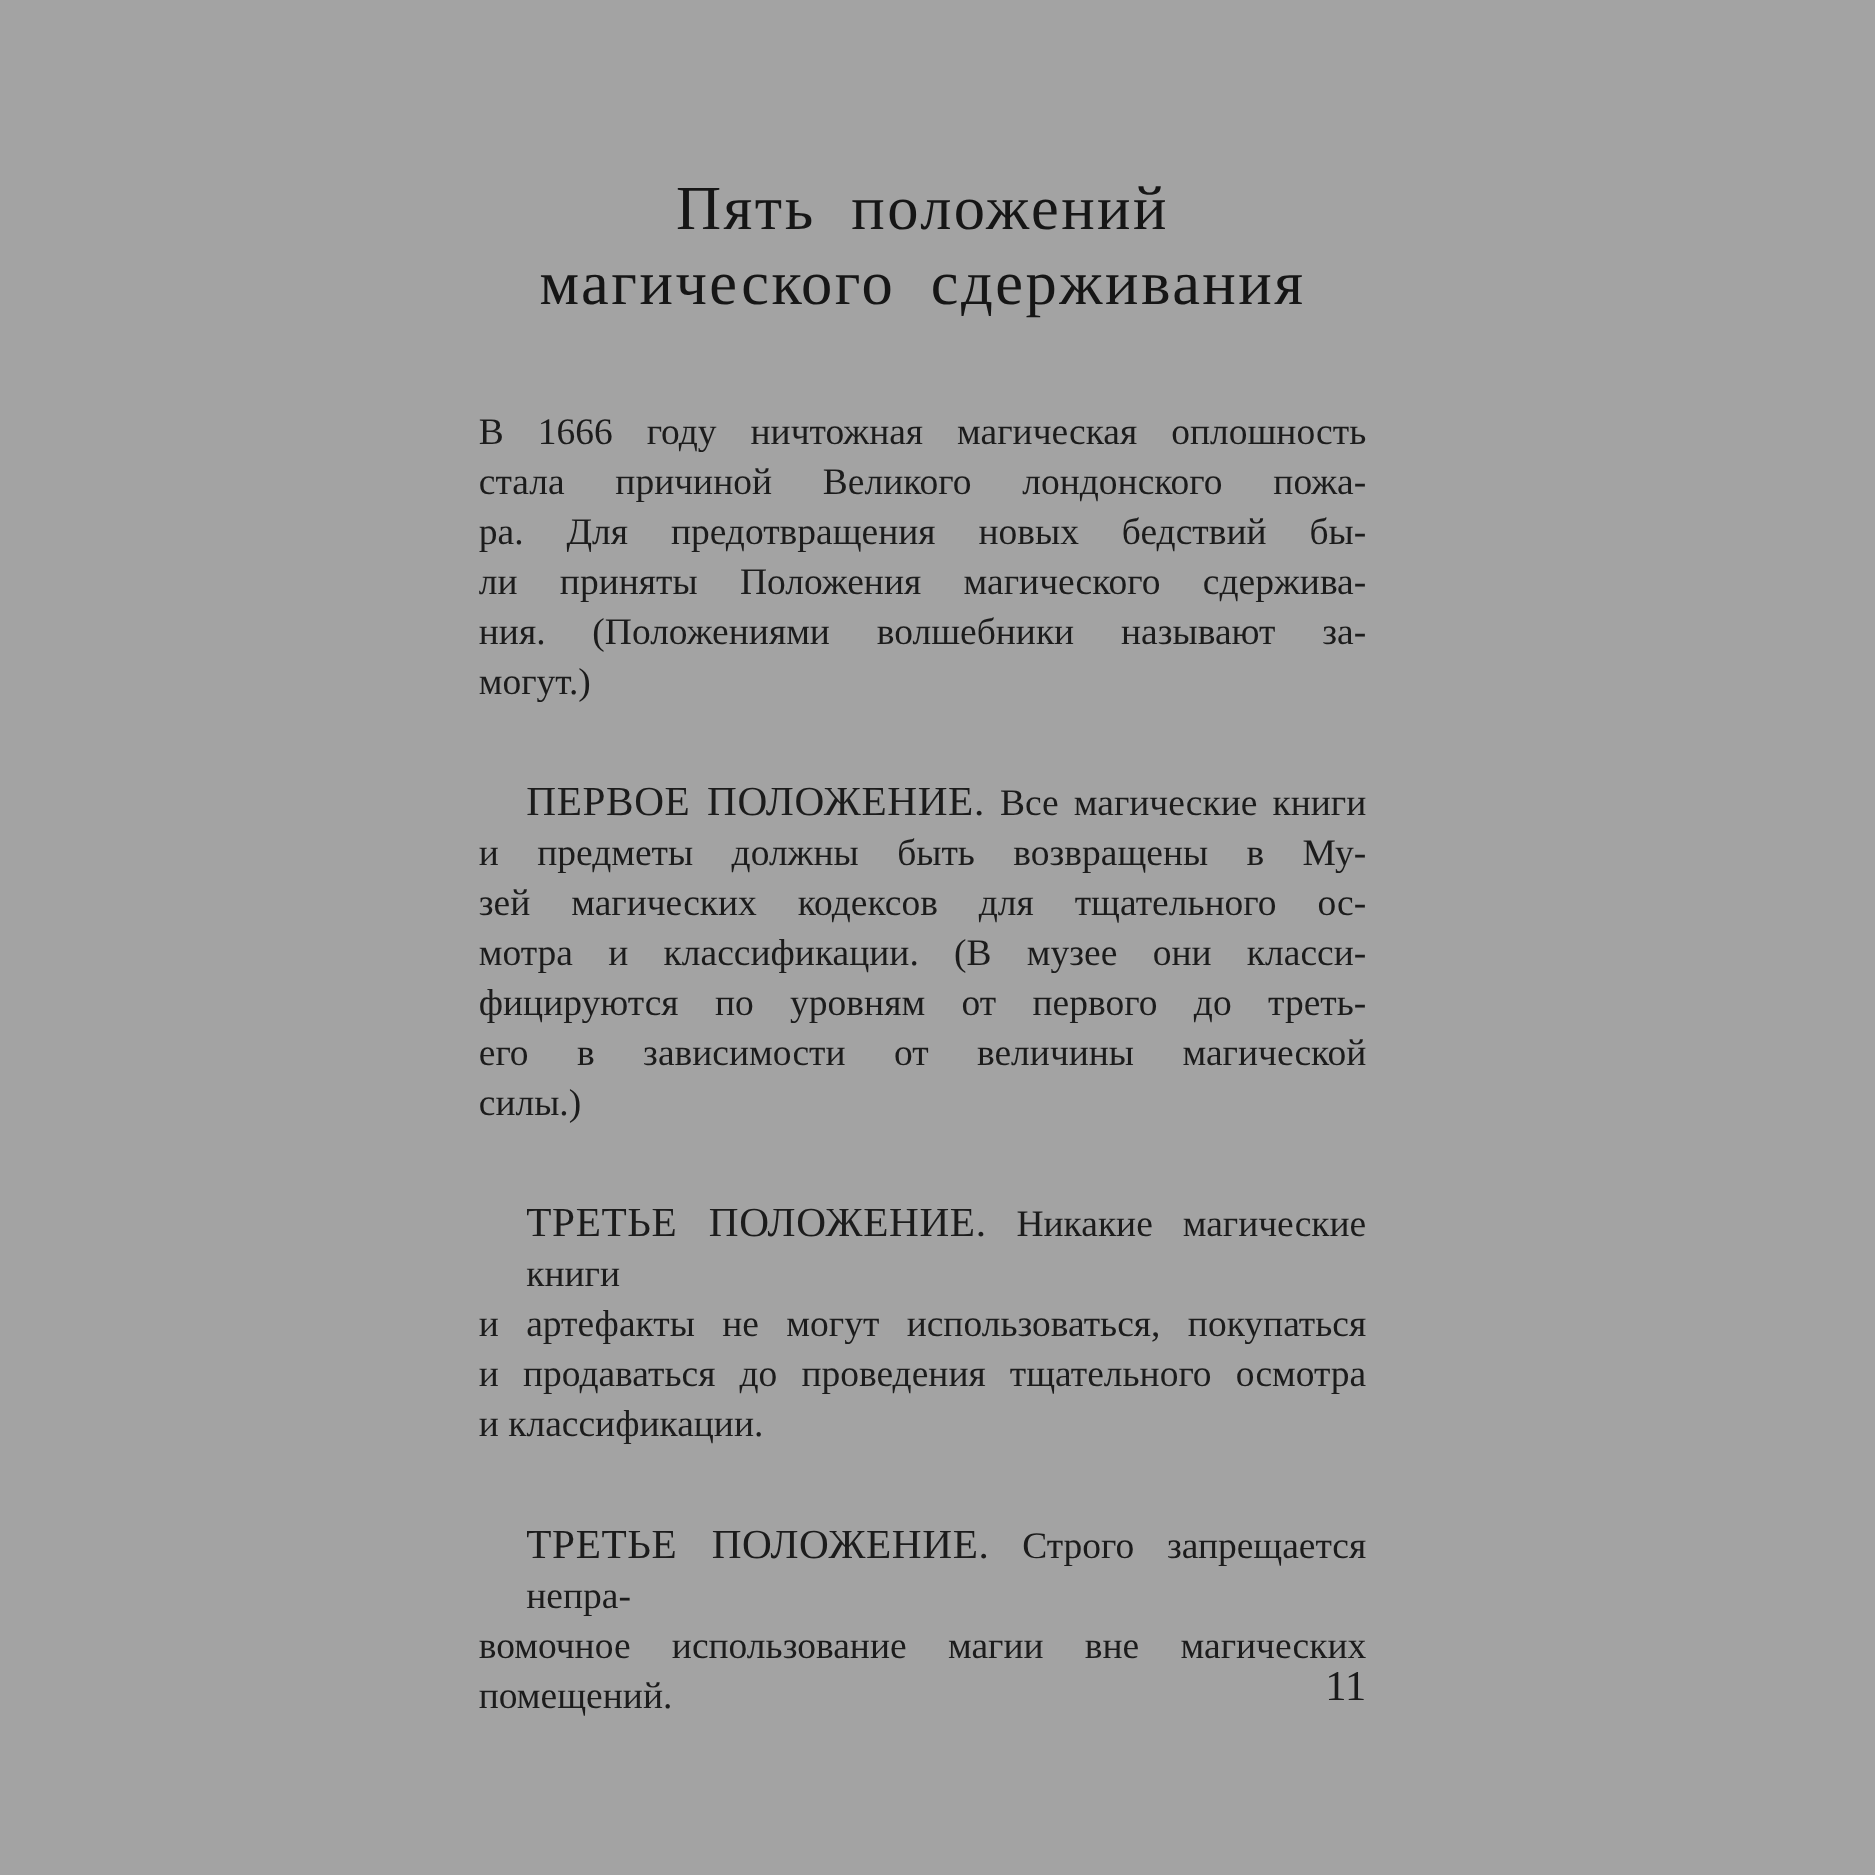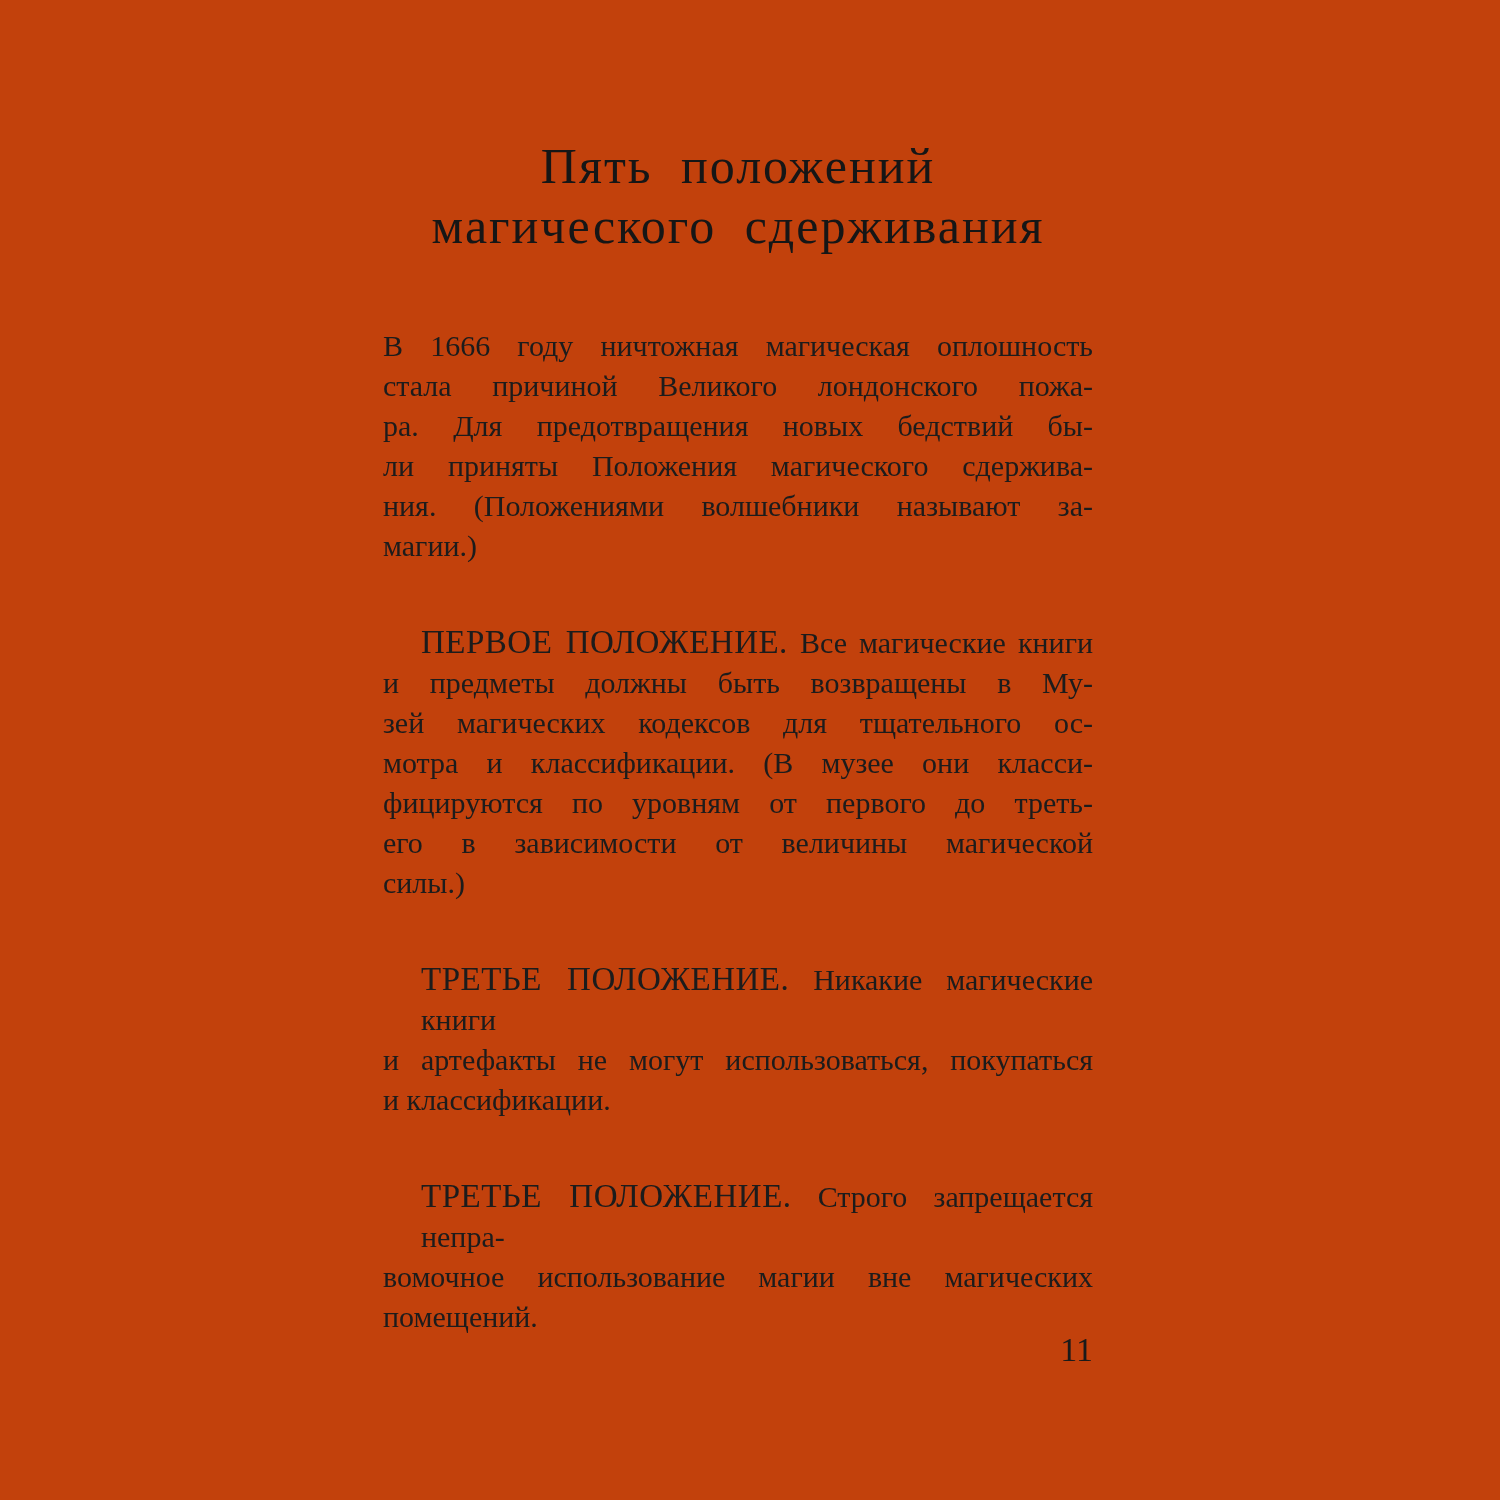--- a/index.html
+++ b/index.html
@@ -11,21 +11,21 @@
     width: 1500px;
     height: 1500px;
     position: relative;
     font-family: "Liberation Serif", serif;
     color: #1a1a1a;
     overflow: hidden;
   }
   .page {
     position: absolute;
     inset: 0;
-    background: #c2410c;
+    background: #a3a3a3;
   }
   .chapter-title {
     position: absolute;
     top: 136px;
     left: 383px;
     width: 710px;
     margin: 0;
     text-align: center;
     font-size: 50px;
     line-height: 60px;
@@ -81,34 +81,35 @@
     <span class="tline">магического сдерживания</span>
   </h1>
 
   <div class="body-text">
       <div class="para">
         <div class="line">В 1666 году ничтожная магическая оплошность</div>
         <div class="line">стала причиной Великого лондонского пожа-</div>
         <div class="line">ра. Для предотвращения новых бедствий бы-</div>
         <div class="line">ли приняты Положения магического сдержива-</div>
         <div class="line">ния. (Положениями волшебники называют за-</div>
-        <div class="line last">магии.)</div>
+        <div class="line last">могут.)</div>
       </div>
       <div class="para">
         <div class="line indent"><span class="lead">ПЕРВОЕ ПОЛОЖЕНИЕ.</span> Все магические книги</div>
         <div class="line">и предметы должны быть возвращены в Му-</div>
         <div class="line">зей магических кодексов для тщательного ос-</div>
         <div class="line">мотра и классификации. (В музее они класси-</div>
         <div class="line">фицируются по уровням от первого до треть-</div>
         <div class="line">его в зависимости от величины магической</div>
         <div class="line last">силы.)</div>
       </div>
       <div class="para">
         <div class="line indent"><span class="lead">ТРЕТЬЕ ПОЛОЖЕНИЕ.</span> Никакие магические книги</div>
         <div class="line">и артефакты не могут использоваться, покупаться</div>
+        <div class="line">и продаваться до проведения тщательного осмотра</div>
         <div class="line last">и классификации.</div>
       </div>
       <div class="para">
         <div class="line indent"><span class="lead">ТРЕТЬЕ ПОЛОЖЕНИЕ.</span> Строго запрещается непра-</div>
         <div class="line">вомочное использование магии вне магических</div>
         <div class="line last">помещений.</div>
       </div>
     </div>
 
   <div class="page-number">11</div>

